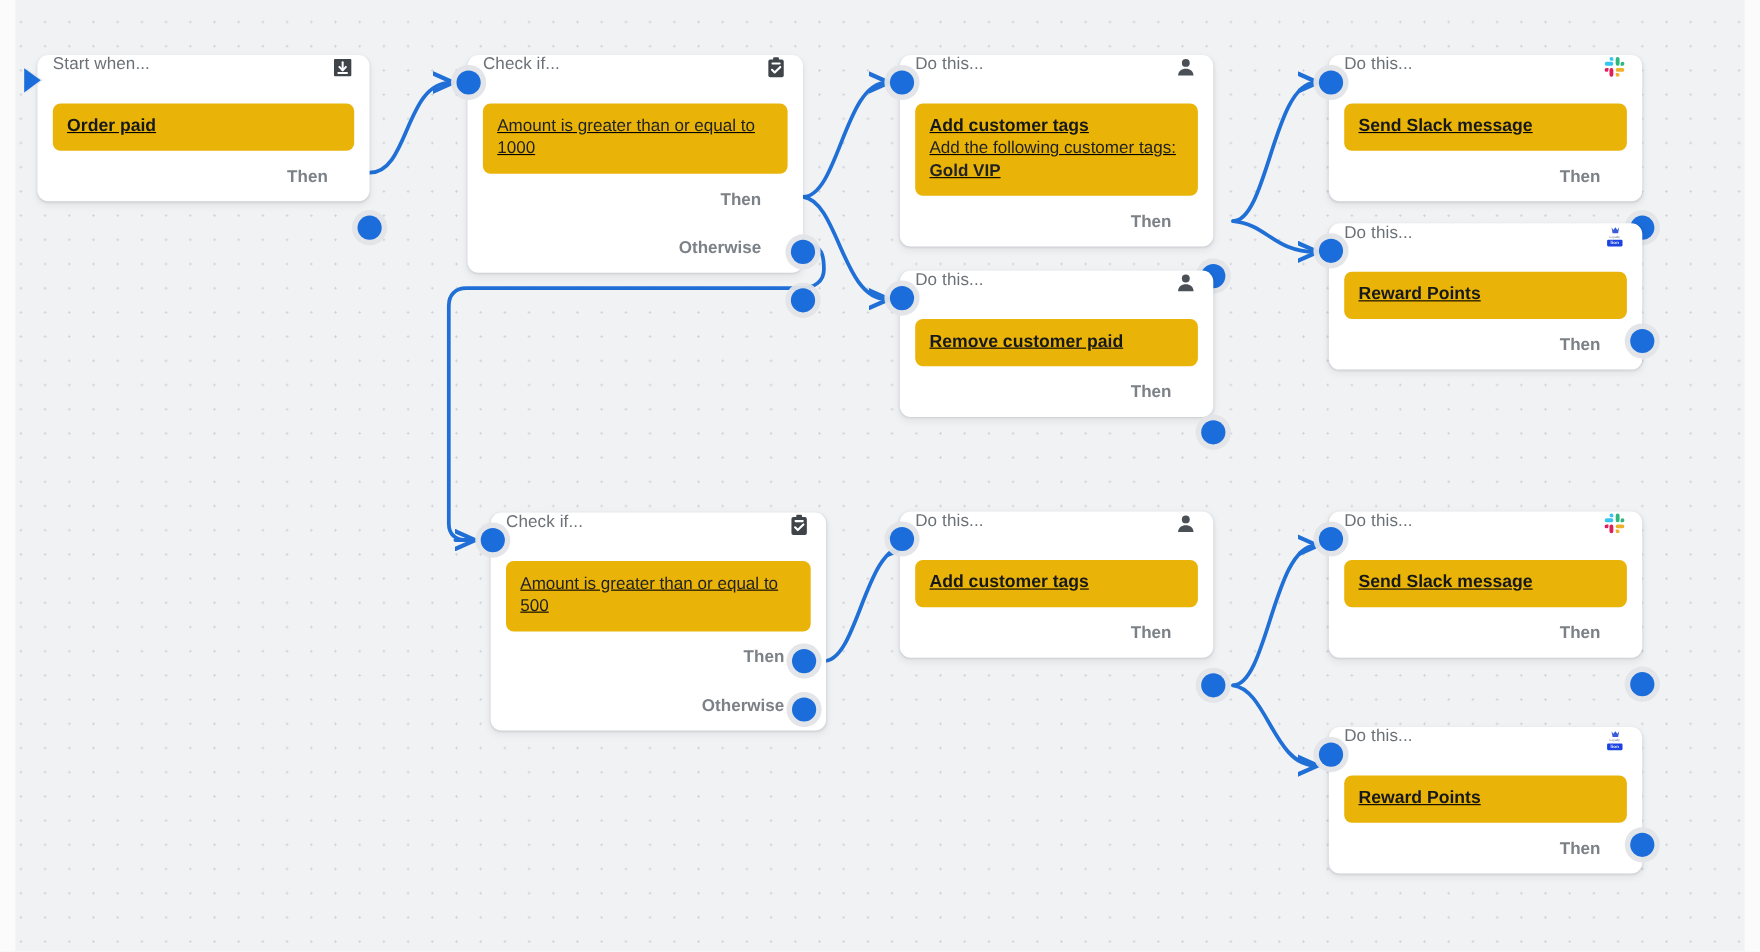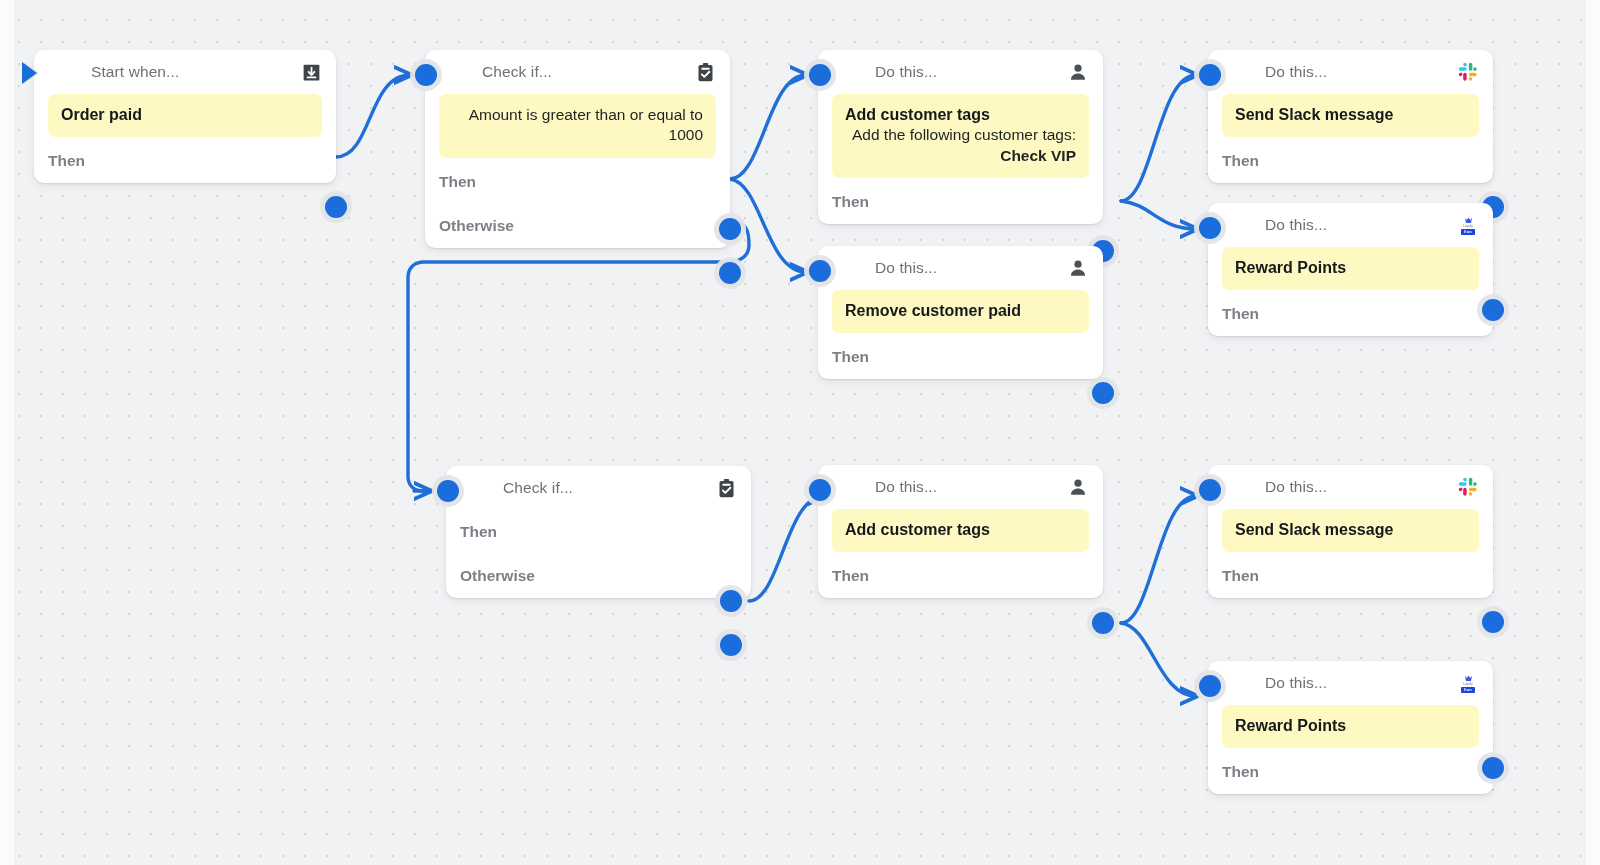--- a/index.html
+++ b/index.html
@@ -53,63 +53,61 @@
     border-radius: 10px;
     box-shadow: 0 1px 2px rgba(16,24,40,.10), 0 3px 8px rgba(16,24,40,.07);
     z-index: 5;
     box-sizing: border-box;
     padding: 0 14px 0 14px;
   }
 
   .node-head {
     height: 44px;
     display: flex;
-    align-items: center;
     justify-content: space-between;
-    margin-left: 43px;
   }
   .node-title {
     font-size: 15.5px;
     color: #6b7177;
     letter-spacing: .1px;
   }
   .node-icon {
     display: flex;
     align-items: center;
     justify-content: center;
     width: 22px;
     height: 22px;
     flex: none;
   }
 
   .node-body {
-    background: #fef9c3;
+    background: #eab308;
     border-radius: 7px;
     padding: 11px 13px 12px 13px;
     margin-bottom: 2px;
+    text-decoration: underline;
   }
   .body-strong {
     font-size: 16px;
     font-weight: bold;
     color: #16181a;
     line-height: 1.28;
   }
   .body-plain {
     font-size: 15.5px;
     color: #1f2123;
     line-height: 1.32;
-    text-align: right;
   }
   .body-plain b { font-weight: bold; }
 
   .port-row {
     height: 44px;
     display: flex;
     align-items: center;
-    justify-content: flex-start;
+    justify-content: flex-end;
     position: relative;
   }
   .port-label {
     font-size: 15.5px;
     font-weight: bold;
     color: #7b8187;
     margin-right: 24px;
   }
 
   
@@ -247,21 +245,21 @@
       <span class="node-title">Do this...</span>
       <span class="node-icon">
         <svg width="20" height="20" viewBox="0 0 24 24" fill="#4a5055">
           <circle cx="12" cy="7.4" r="4.3"></circle>
           <path d="M3.6 21.2 c0 -4.6 3.8 -7.4 8.4 -7.4 s8.4 2.8 8.4 7.4 z"></path>
         </svg>
       </span>
     </div>
     <div class="node-body">
       <div class="body-strong">Add customer tags</div>
-      <div class="body-plain"><span>Add the following customer tags:</span> <b>Check VIP</b></div>
+      <div class="body-plain"><span>Add the following customer tags:</span> <b>Gold VIP</b></div>
     </div>
     <div class="port-row">
       <span class="port-label">Then</span>
     </div>
     <div class="port" style="left:274px; top:190px;"></div>
   </div>
 
   <div class="node" style="left:818px; top:246px; width:285px;">
     <div class="node-head">
       <span class="node-title">Do this...</span>
@@ -329,20 +327,23 @@
       <span class="node-title">Check if...</span>
       <span class="node-icon">
         <svg width="21" height="21" viewBox="0 0 24 24">
           <rect x="4" y="3.5" width="16" height="18.5" rx="2" fill="#3f4449"></rect>
           <rect x="9" y="1.2" width="6" height="3.4" rx="1.1" fill="#3f4449"></rect>
           <rect x="7.2" y="6.6" width="9.6" height="2.2" rx="1.1" fill="#ffffff"></rect>
           <path d="M7.8 14.2 L10.6 17 L16.4 11.2" fill="none" stroke="#ffffff" stroke-width="2.2" stroke-linecap="round" stroke-linejoin="round"></path>
         </svg>
       </span>
     </div>
+    <div class="node-body">
+      <div class="body-plain">Amount is greater than or equal to 500</div>
+    </div>
     <div class="port-row">
       <span class="port-label">Then</span>
     </div>
     <div class="port-row">
       <span class="port-label">Otherwise</span>
     </div>
     <div class="port" style="left:274px; top:124px;"></div>
     <div class="port" style="left:274px; top:168px;"></div>
   </div>
   <div class="port" style="left:437px; top:480px;"></div>

